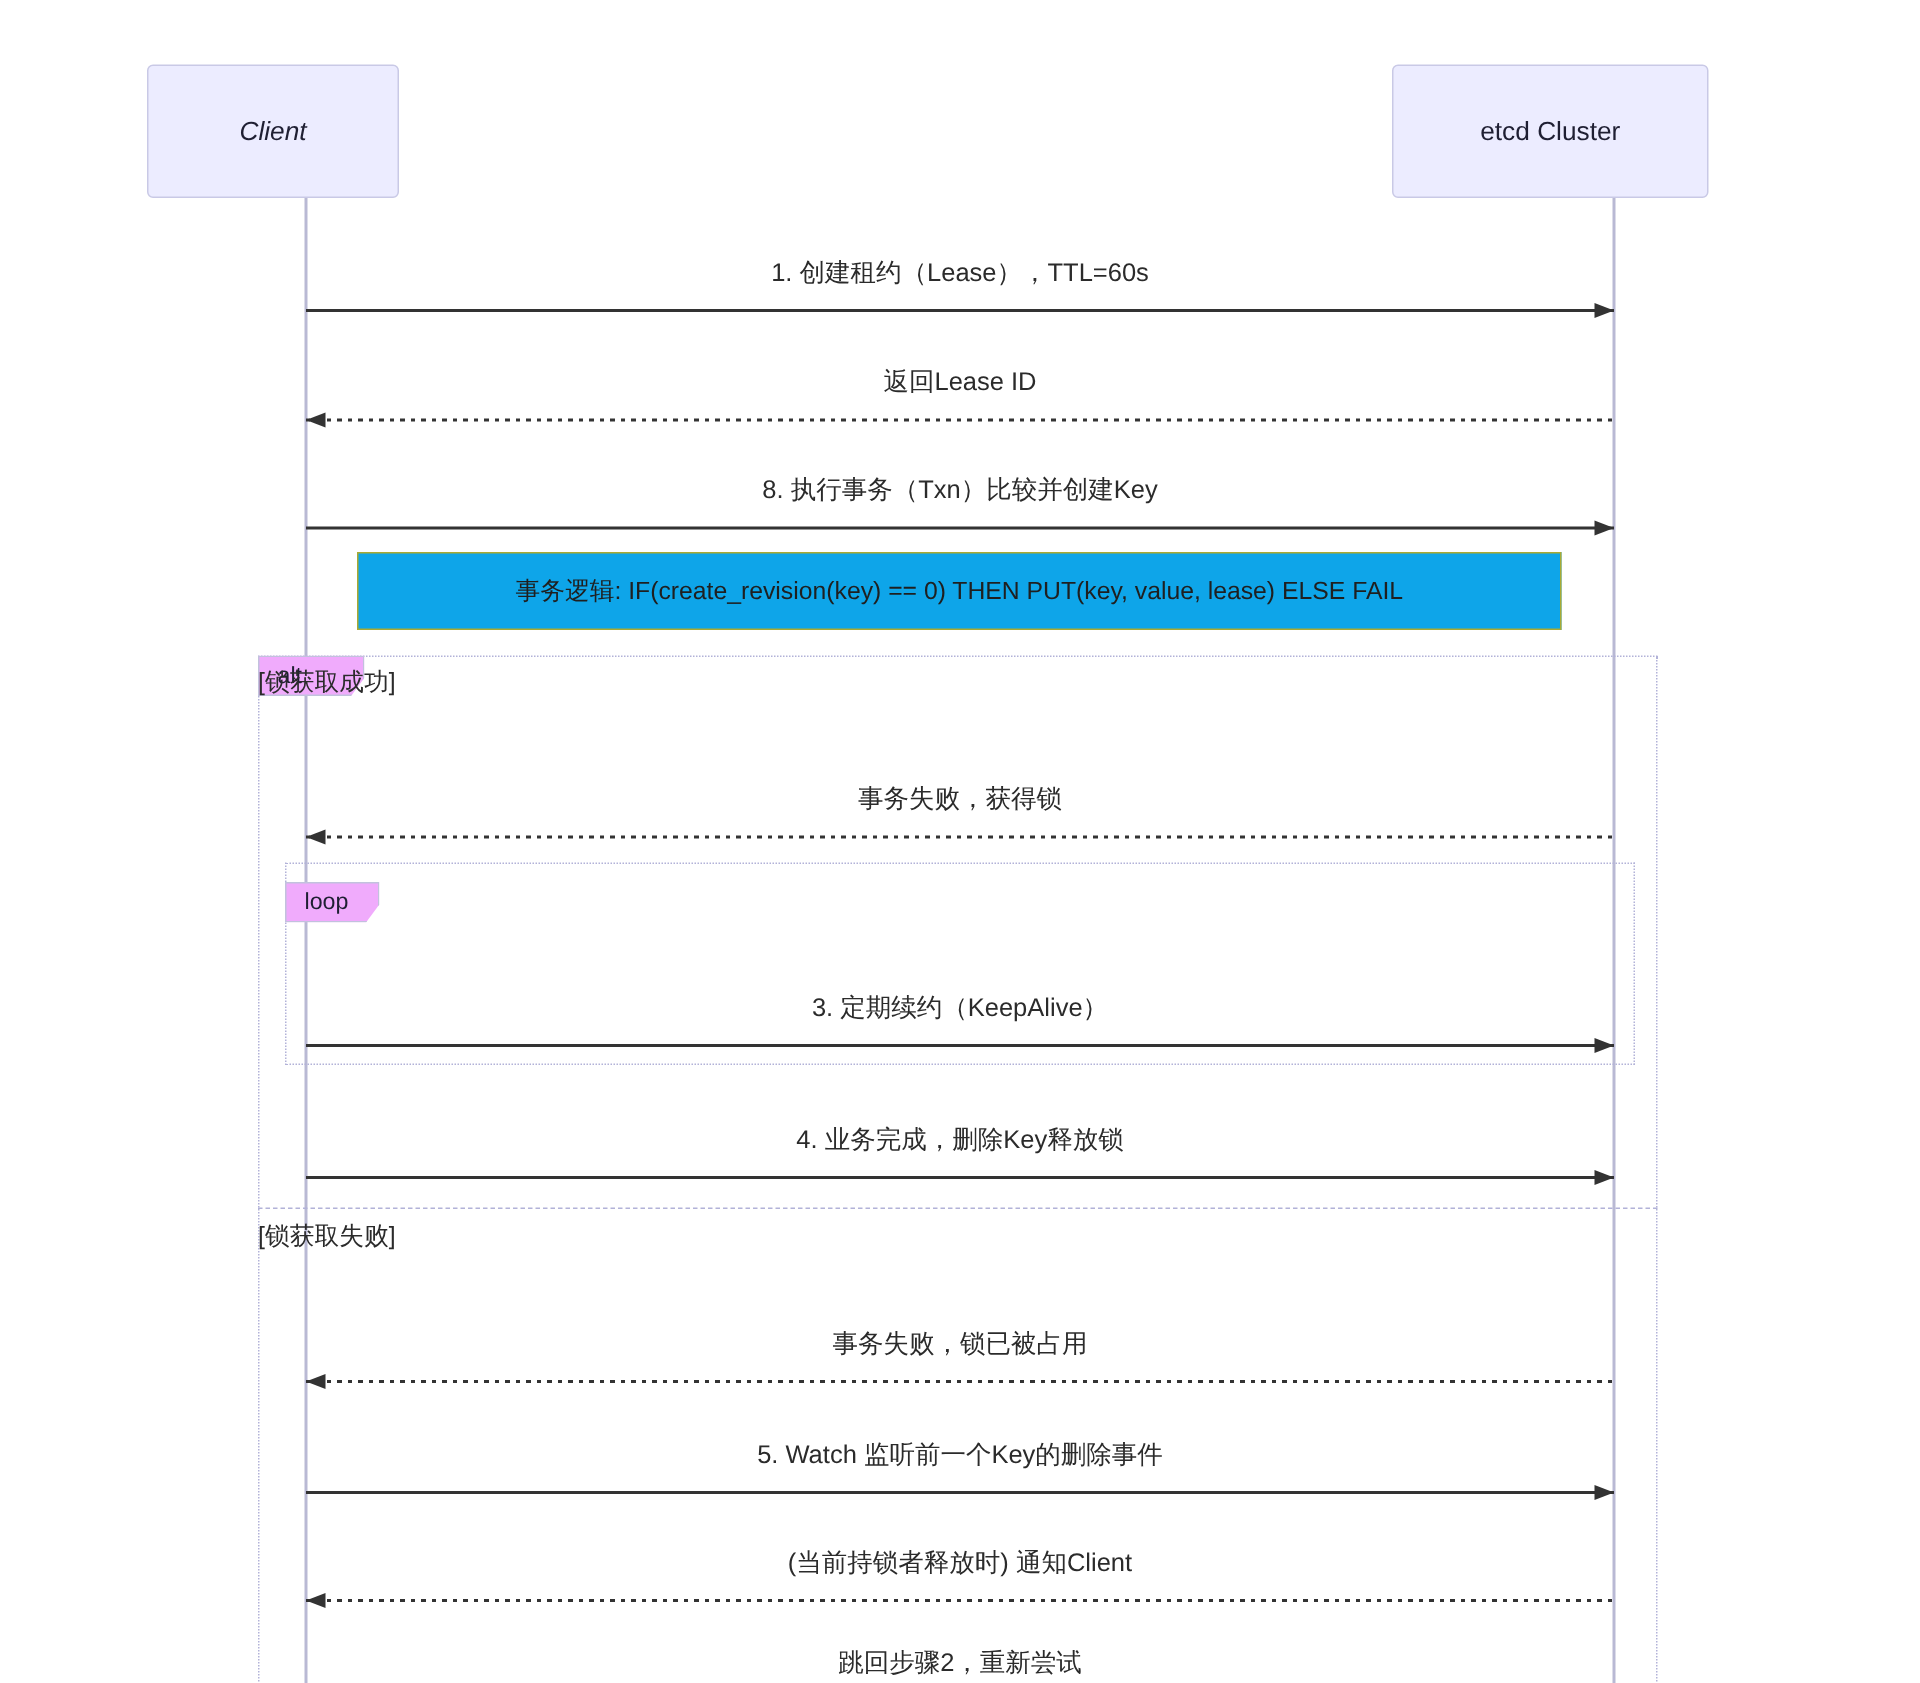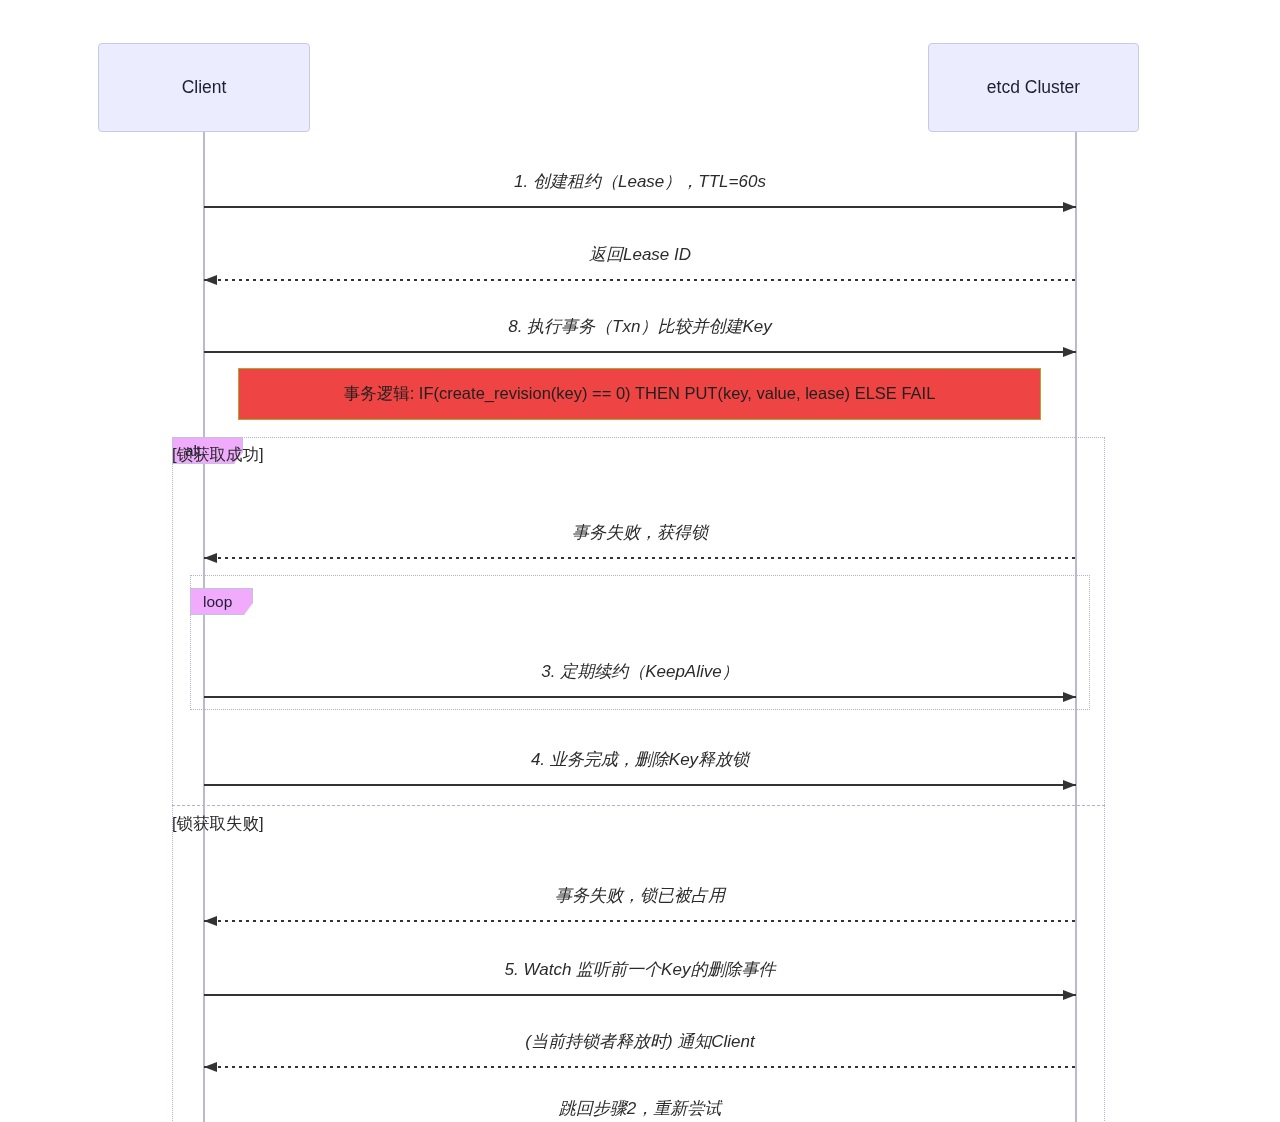--- a/index.html
+++ b/index.html
@@ -21,21 +21,21 @@
     background: #ececff;
     border: 1px solid #c9c9e6;
     border-radius: 4px;
     display: flex;
     align-items: center;
     justify-content: center;
     font-size: 17.5px;
     color: #1f1f33;
     box-sizing: border-box;
   }
-  .actor-client { left: 98px;  width: 212px; }
+  .actor-client { left: 98px;  width: 168px; font-style: italic; }
   .actor-etcd   { left: 928px; width: 211px; }
 
   
   .lifeline {
     position: absolute;
     top: 132px;
     width: 2px;
     height: 990px;
     background: #b9b9d4;
   }
@@ -78,21 +78,21 @@
     white-space: nowrap;
   }
   .cond-success { left: 172px; width: 933px; top: 444px; }
   .cond-keepalive { left: 190px; width: 900px; top: 582px; }
   .cond-fail { left: 172px; width: 933px; top: 813px; }
 
   
   .note {
     position: absolute;
     left: 238px; top: 368px; width: 803px; height: 52px;
-    background: #ef4444;
+    background: #0ea5e9;
     border: 1px solid #aaaa33;
     box-sizing: border-box;
     display: flex;
     align-items: center;
     justify-content: center;
     font-size: 16.5px;
     color: #1f1f1f;
     white-space: nowrap;
   }
 
@@ -103,21 +103,20 @@
     width: 872px;
     height: 0;
   }
   .msg-label {
     position: absolute;
     left: 0; right: 0; bottom: 14px;
     text-align: center;
     font-size: 17px;
     color: #2b2b2b;
     white-space: nowrap;
-    font-style: italic;
   }
   .msg-line {
     position: absolute;
     left: 0; right: 0; top: -1px; height: 2px;
     background: #333333;
   }
   .msg-line.dotted {
     background: repeating-linear-gradient(90deg, #333333 0 3px, transparent 3px 7px);
   }
   .arrowhead {

